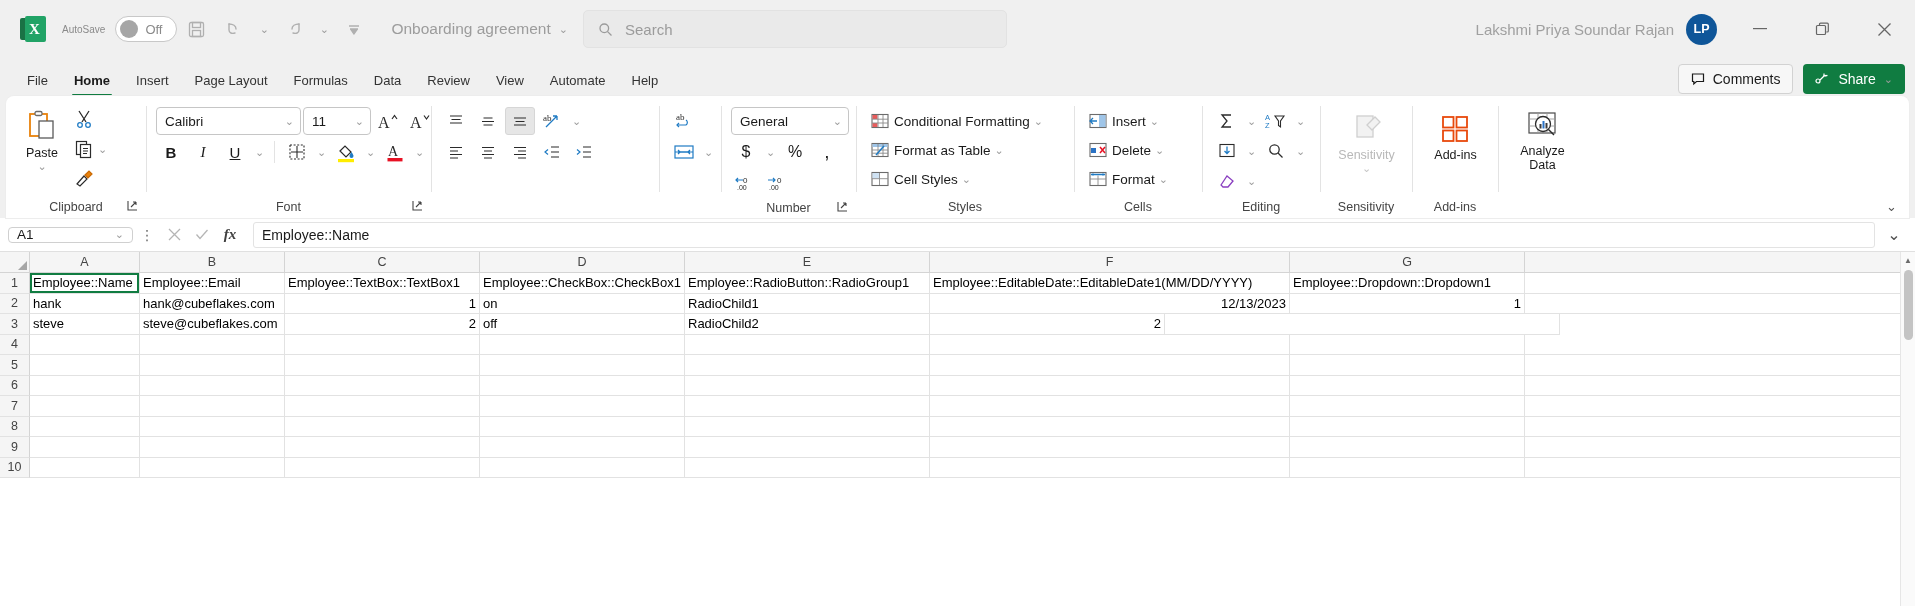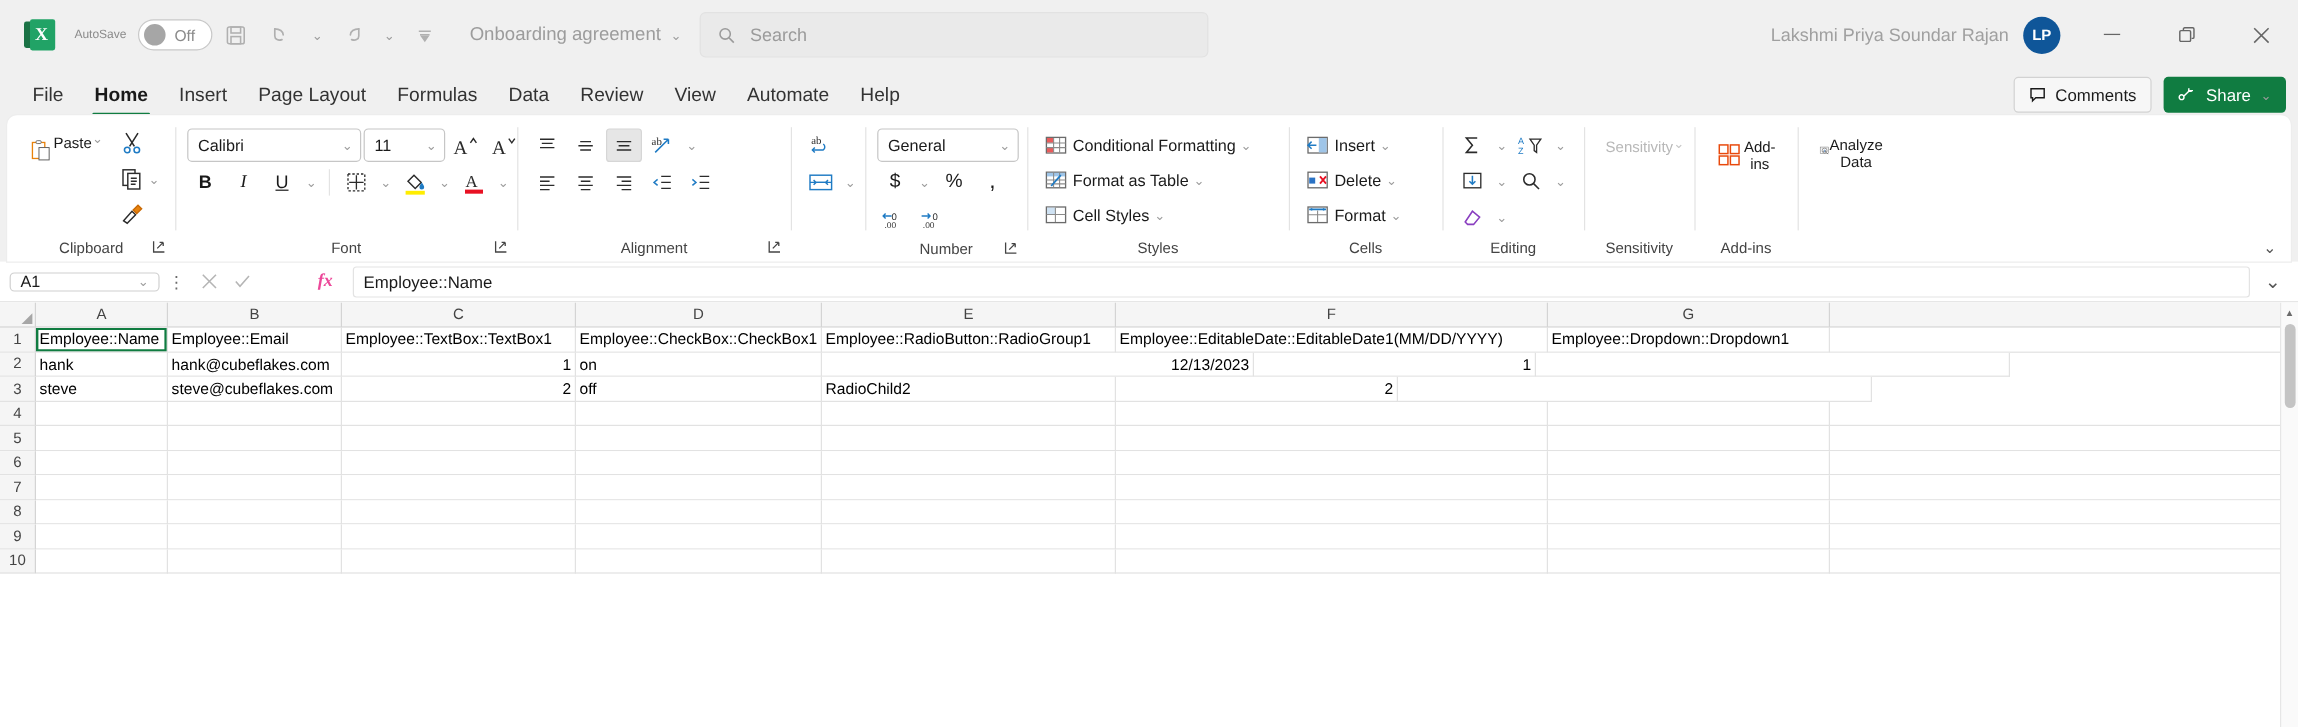--- a/index.html
+++ b/index.html
@@ -61,21 +61,21 @@
   }
   .wincontrols { position: absolute; right: 0; top: 0; height: 58px; display: flex; align-items: center; }
   .wc { width: 62px; height: 58px; display: flex; align-items: center; justify-content: center; color: #666; }
 
   
   .tabstrip {
     height: 38px; background: #f0f0f0; display: flex; align-items: flex-end;
     padding-left: 14px; flex: 0 0 38px; position: relative;
   }
   .tab {
-    font-size: 16px; color: #333; padding: 0 13px; height: 32px;
+    font-size: 13px; color: #333; padding: 0 13px; height: 32px;
     display: flex; align-items: center; position: relative; white-space: nowrap;
   }
   .tab.active { font-weight: 700; color: #1a1a1a; }
   .tab.active::after {
     content: ""; position: absolute; left: 11px; right: 11px; bottom: 0px;
     height: 2.5px; background: #107c41; border-radius: 2px;
   }
   .tabright { position: absolute; right: 10px; bottom: 2px; display: flex; align-items: center; gap: 10px; }
   .btn-comments {
     height: 30px; border: 1px solid #d2d2d2; border-radius: 4px; background: #f7f7f7;
@@ -95,21 +95,21 @@
   .rgroup { display: flex; flex-direction: column; position: relative; padding-top: 5px; }
   .rgroup + .rgroup::before {
     content: ""; position: absolute; left: 0; top: 10px; bottom: 26px; width: 1px; background: #e3e3e3;
   }
   .rg-body { flex: 1; display: flex; align-items: flex-start; padding: 4px 9px 0 10px; gap: 2px; }
   .rg-label { height: 22px; font-size: 12.5px; color: #444; text-align: center; line-height: 22px; position: relative; }
   .rg-label .dlg {
     position: absolute; right: 6px; top: 4px; width: 13px; height: 13px; color: #444;
   }
   .bigbtn {
-    display: flex; flex-direction: row; justify-content: flex-start;
+    display: flex; flex-direction: column; align-items: center; justify-content: flex-start;
     padding: 4px 8px; border-radius: 4px; min-width: 52px;
   }
   .bigbtn .lbl { font-size: 12.5px; color: #1a1a1a; margin-top: 3px; text-align: center; line-height: 14px; }
   .bigbtn.dim .lbl { color: #b8b8b8; }
   .smcol { display: flex; flex-direction: column; gap: 2px; }
   .smbtn {
     height: 28px; display: flex; align-items: center; gap: 4px; padding: 0 4px;
     border-radius: 3px; font-size: 13.5px; color: #1a1a1a; white-space: nowrap;
   }
   .row { display: flex; align-items: center; gap: 2px; }
@@ -136,21 +136,21 @@
     padding: 0 8px; gap: 6px; border-bottom: 1px solid #e0e0e0;
   }
   .namebox {
     width: 125px; height: 16px; border: 1px solid #d0d0d0; border-radius: 4px; background: #fff;
     display: flex; align-items: center; justify-content: space-between; padding: 0 8px;
     font-size: 13.5px; color: #1a1a1a;
   }
   .fb-dots { width: 16px; text-align: center; color: #6b6b6b; font-size: 14px; }
   .fb-btns { display: flex; align-items: center; gap: 2px; }
   .fb-btn { width: 26px; height: 26px; display: flex; align-items: center; justify-content: center; color: #b5b5b5; font-size: 15px; }
-  .fb-fx { color: #ec4899; font: italic 700 15px "Liberation Serif", serif; margin-left: 41px; }
+  .fb-fx { color: #404040; font: italic 700 15px "Liberation Serif", serif; }
   .fb-input {
     flex: 1; height: 26px; border: 1px solid #e3e3e3; border-radius: 3px; background: #fff;
     display: flex; align-items: center; padding: 0 8px; font-size: 14px; color: #1a1a1a;
     margin-left: 4px;
   }
   .fb-expand { width: 26px; color: #555; display: flex; align-items: center; justify-content: center; }
 
   
   .gridwrap { flex: 1; position: relative; overflow: hidden; background: #fff; display: flex; flex-direction: column; }
   .colhdr-row { display: flex; height: 21px; flex: 0 0 21px; background: #f5f5f5; }
@@ -478,29 +478,20 @@
             </svg>
           </div>
           <div class="ibtn">
             <svg width="20" height="18" viewBox="0 0 20 18" fill="none" stroke="#2b2b2b" stroke-width="1.2">
               <path d="M9 4 H17 M9 9 H17 M9 14 H17"></path>
                 <path d="M3 6.5 L6 9 L3 11.5" stroke="#1f7bc4"></path>
             </svg>
           </div>
         </div>
       </div>
-      <div class="rg-label">
-        <span>Alignment</span>
-        <span class="dlg">
-          <svg width="11" height="11" viewBox="0 0 11 11" fill="none" stroke="#444" stroke-width="1.1">
-            <path d="M1 1 V10 H10"></path>
-              <path d="M4 7 L9 2 M9 2 H6 M9 2 V5"></path>
-          </svg>
-        </span>
-      </div>
     </div>
 
     <div class="rgroup" style="width:62px">
       <div class="rg-body" style="flex-direction:column;gap:3px;padding-top:6px">
         <div class="ibtn">
           <svg width="24" height="22" viewBox="0 0 24 22" fill="none">
             <text x="4" y="10" font-size="9" fill="#2b2b2b" font-family="Liberation Serif, serif">ab</text>
             <path d="M5 15 H14 a3 3 0 0 0 0 -5" stroke="#1f7bc4" stroke-width="1.2"></path>
             <path d="M7 13 L5 15 L7 17" stroke="#1f7bc4" stroke-width="1.2"></path>
           </svg>
@@ -794,20 +785,21 @@
         <div class="cell" style="width:235px">Employee::Dropdown::Dropdown1</div>
         <div class="cell" style="width:395px"></div>
       </div>
 
       <div class="grow">
         <div class="rowhdr">2</div>
         <div class="cell" style="width:110px">hank</div>
         <div class="cell" style="width:145px">hank@cubeflakes.com</div>
         <div class="cell right" style="width:195px">1</div>
         <div class="cell" style="width:205px">on</div>
+        <div class="cell" style="width:245px">RadioChild1</div>
         <div class="cell right" style="width:360px">12/13/2023</div>
         <div class="cell right" style="width:235px">1</div>
         <div class="cell" style="width:395px"></div>
       </div>
 
       <div class="grow">
         <div class="rowhdr">3</div>
         <div class="cell" style="width:110px">steve</div>
         <div class="cell" style="width:145px">steve@cubeflakes.com</div>
         <div class="cell right" style="width:195px">2</div>

